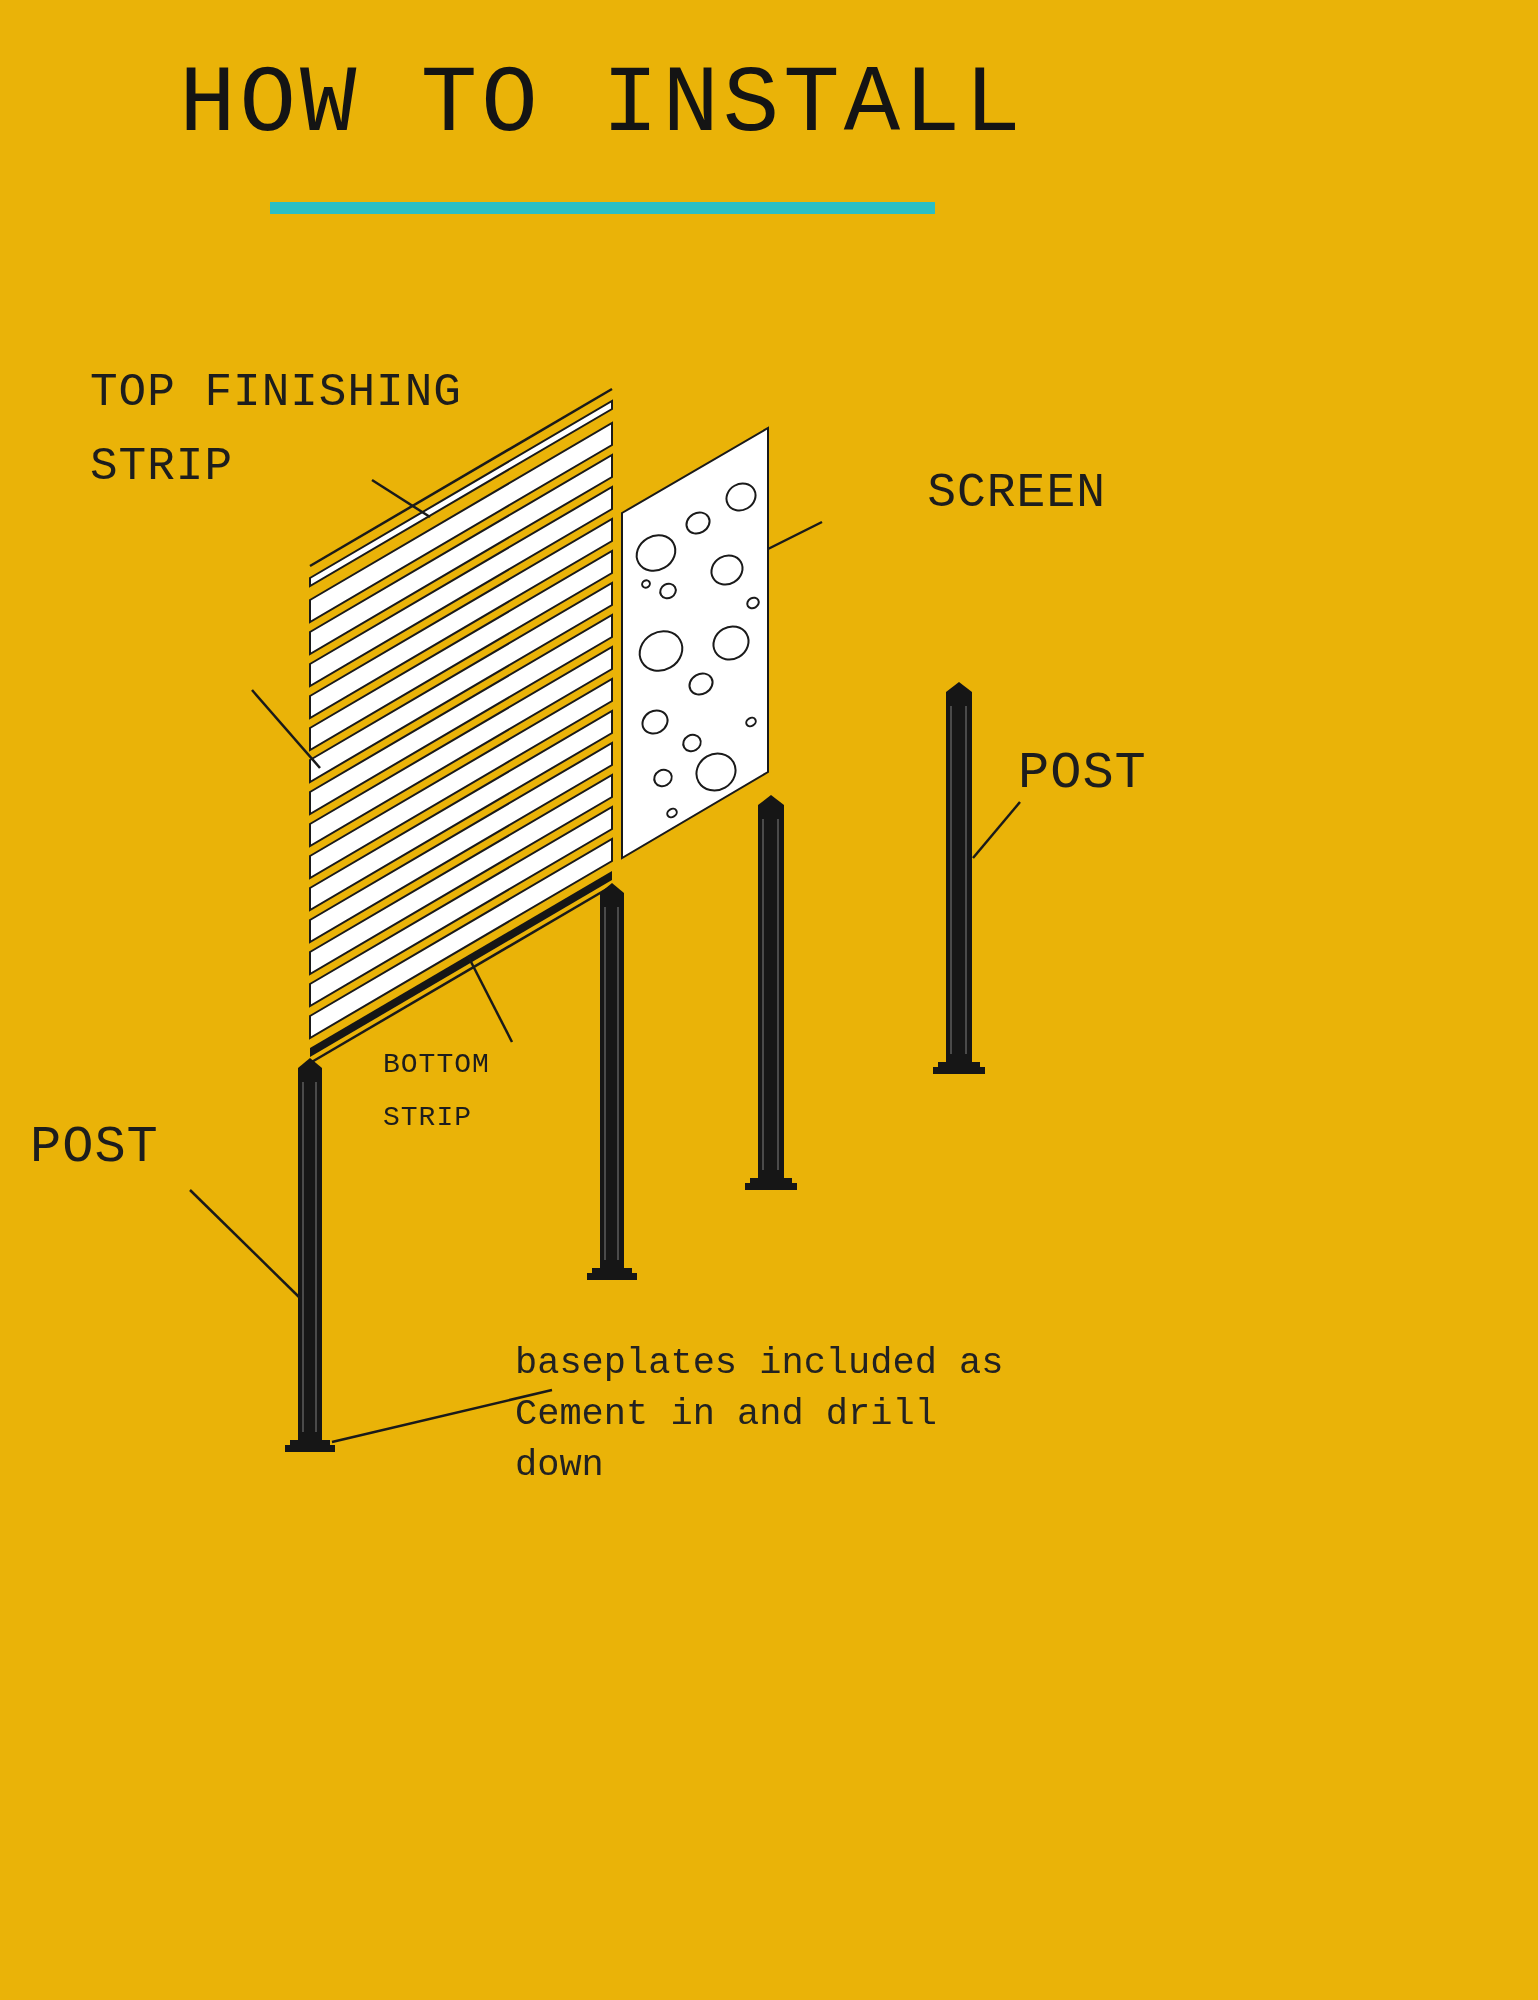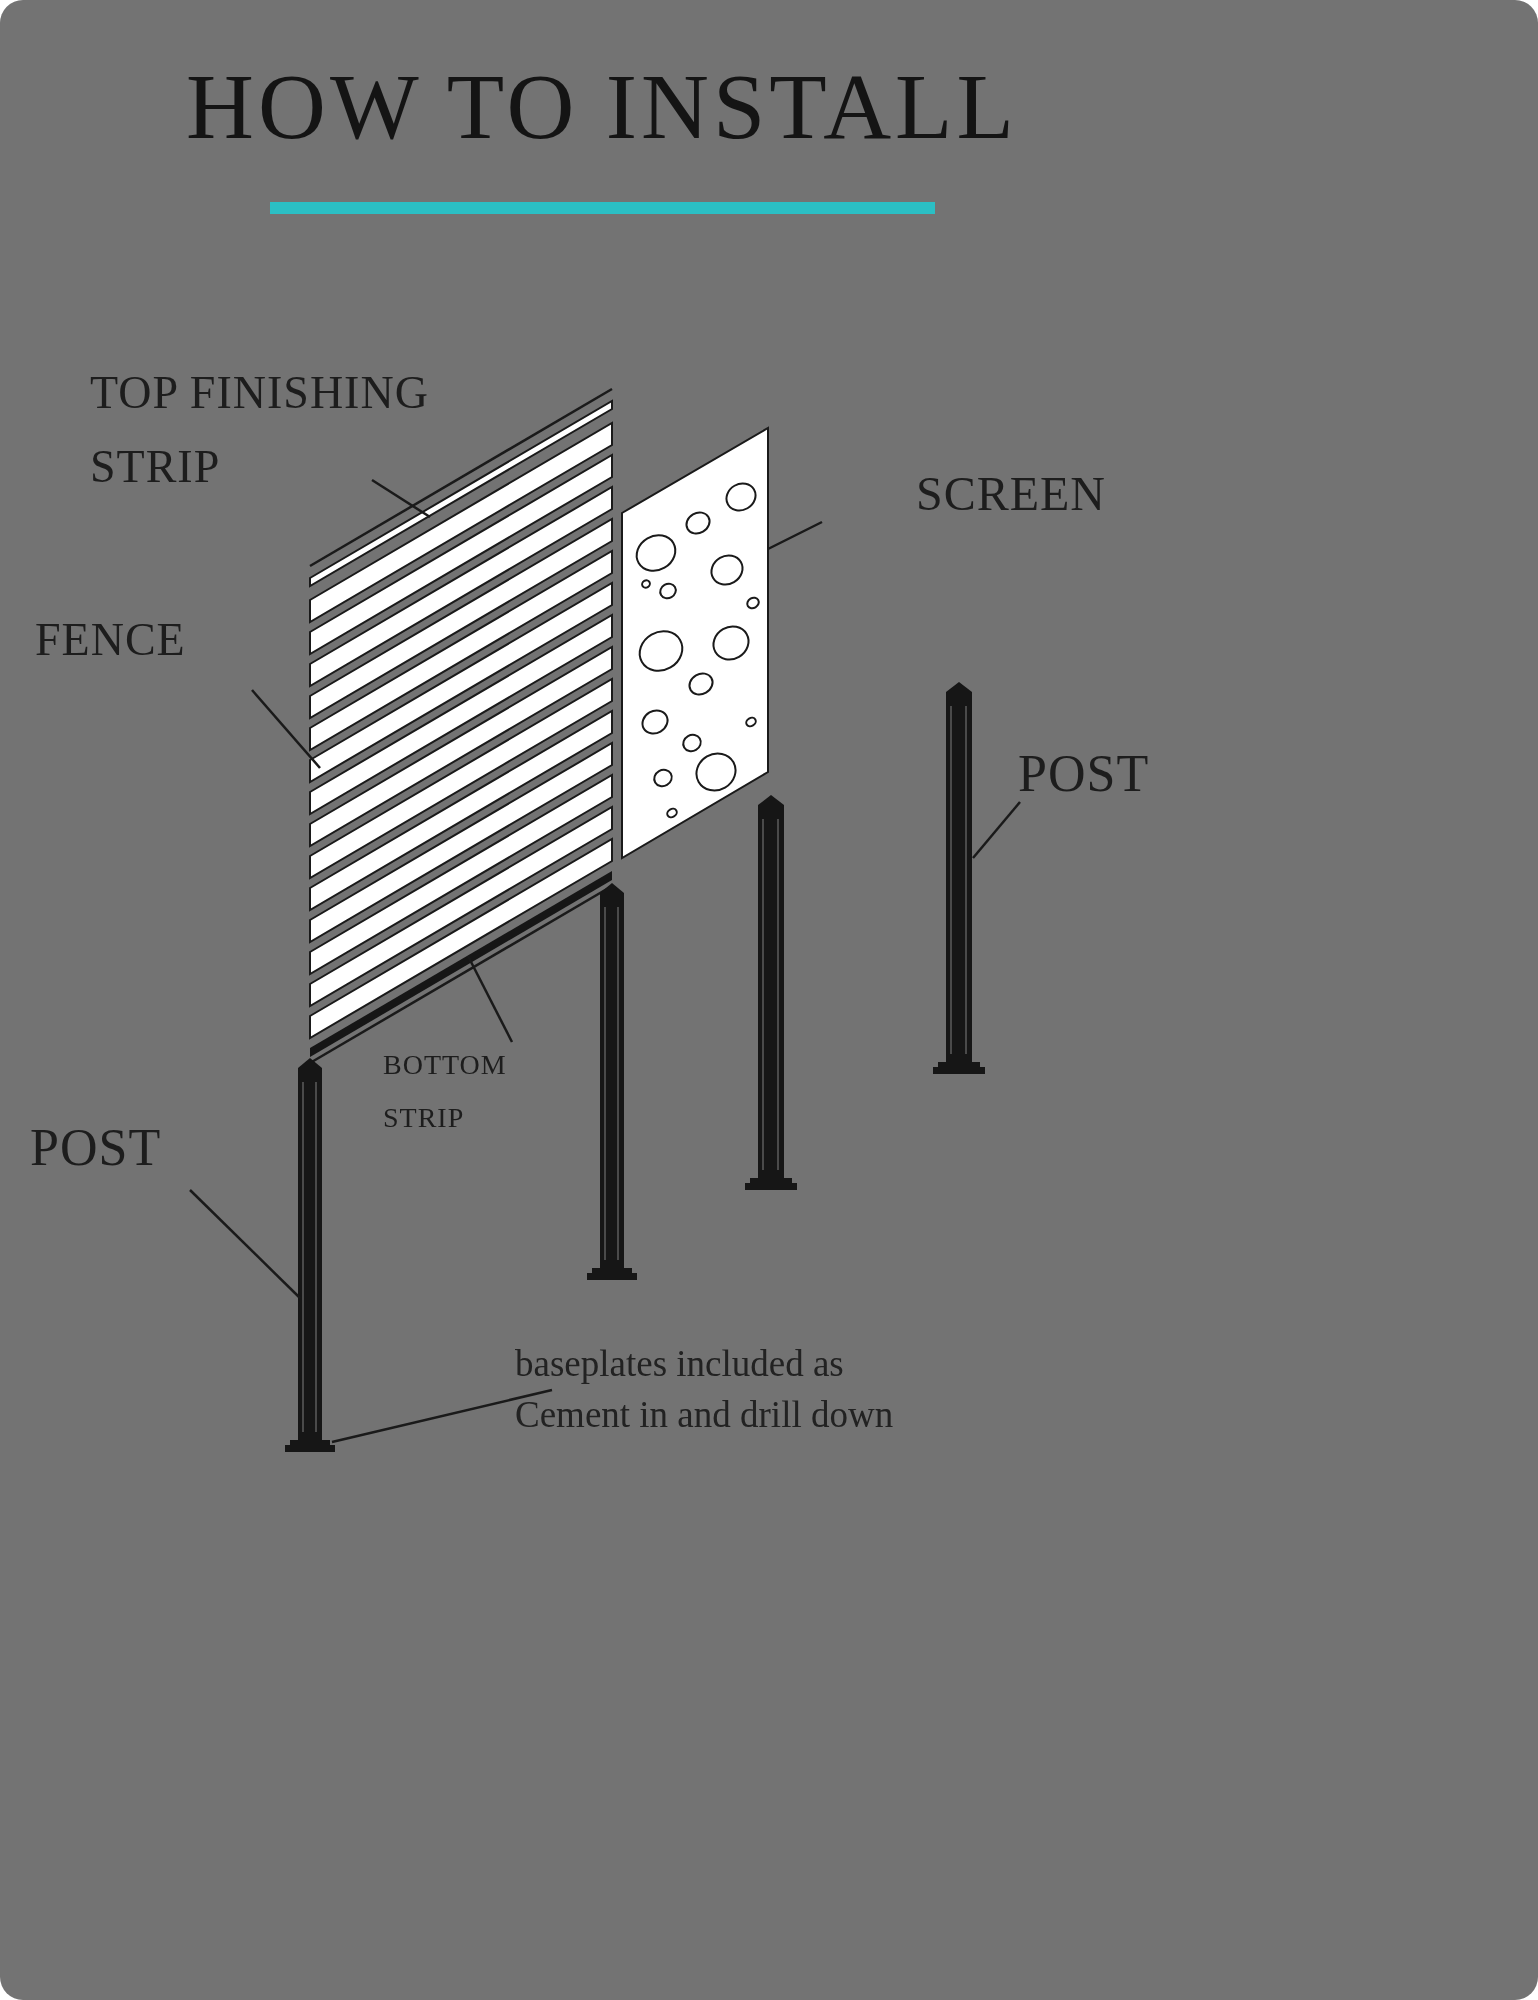--- a/index.html
+++ b/index.html
@@ -1,24 +1,23 @@
 <!DOCTYPE html>
 <html><head>
 <meta charset="utf-8">
 <style>
   html, body { margin: 0; padding: 0; background: #ffffff; }
   .page {
     position: relative;
     width: 1538px;
     height: 2000px;
-    background: #737373;
-    font-family: Liberation Serif, serif;
+    background: #eab308;
+    font-family: Liberation Mono, monospace;
     color: #1a1a1a;
     overflow: hidden;
-    border-radius: 23px;
   }
   .title {
     position: absolute;
     top: 52px;
     left: 0;
     width: 1204px;
     margin: 0;
     text-align: center;
     font-size: 94px;
     font-weight: 300;
@@ -160,21 +159,20 @@
       <line x1="552" y1="1390" x2="332" y2="1442" class="leader"></line>
     </g>
   </svg>
 
   <div class="label lbl-top-strip">
     <div>TOP FINISHING</div>
     <div>STRIP</div>
   </div>
 
   <div class="label lbl-fence-slats">
-    <div>FENCE</div>
   </div>
 
   <div class="label lbl-screen">SCREEN</div>
 
   <div class="label lbl-post-right">POST</div>
 
   <div class="label lbl-post-left">POST</div>
 
   <div class="label lbl-bottom-strip">
     <div>BOTTOM</div>

